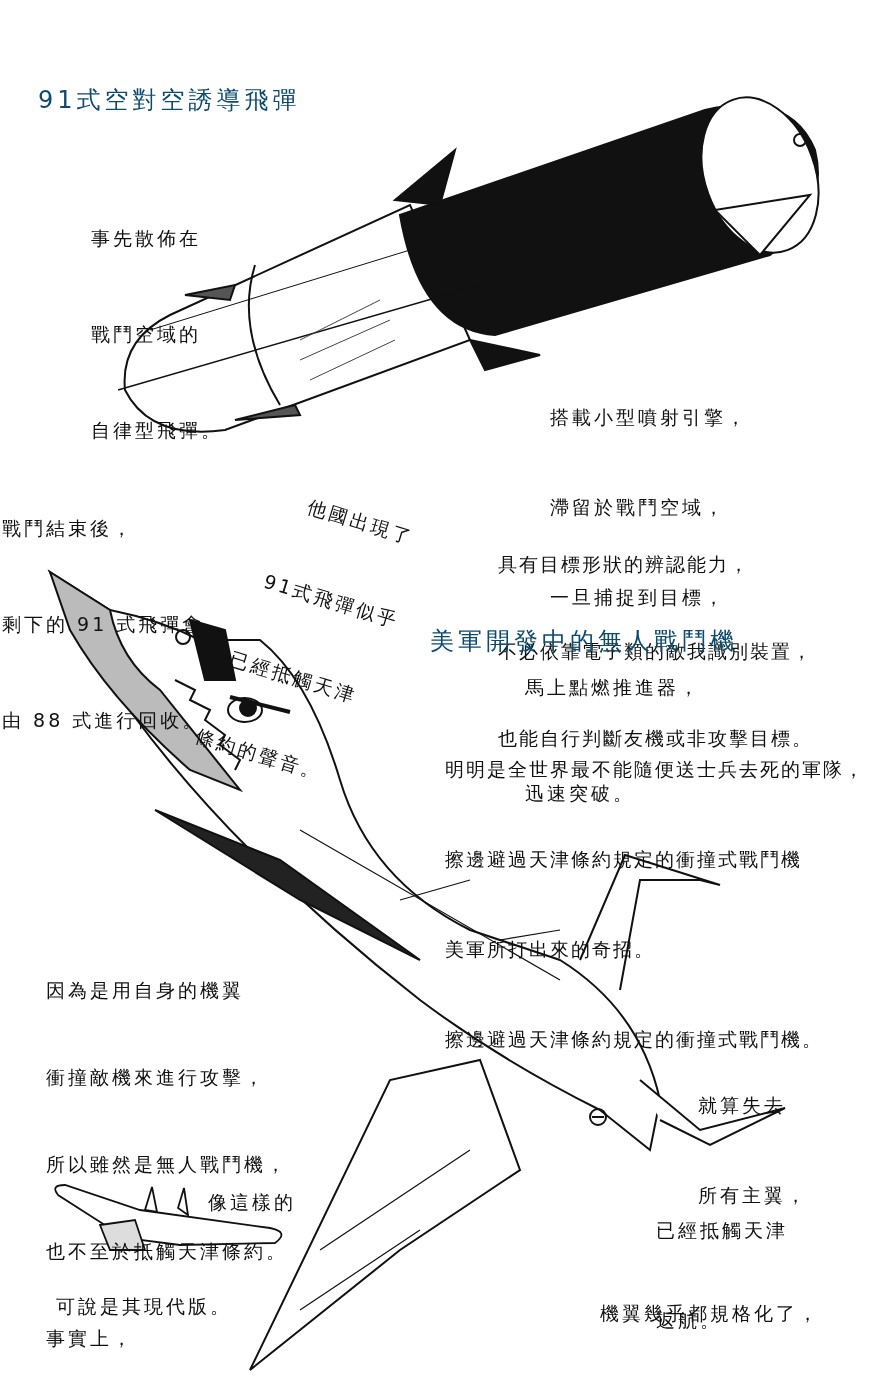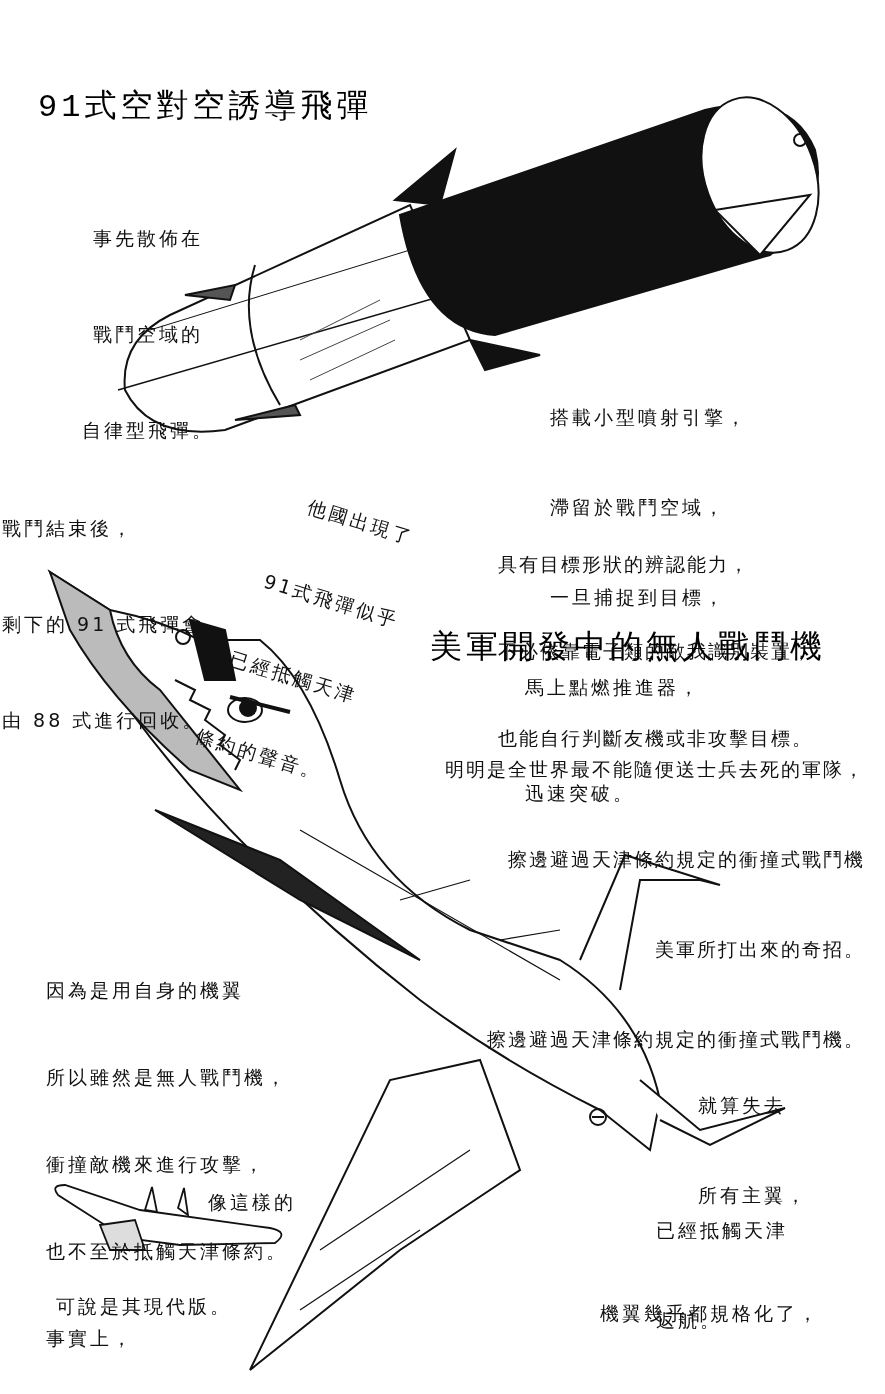--- a/index.html
+++ b/index.html
@@ -1,20 +1,20 @@
 <!DOCTYPE html>
 <html><head>
   <meta charset="utf-8">
   <style>
     html, body { margin: 0; padding: 0; background: #ffffff; }
     body { width: 885px; height: 1394px; position: relative; overflow: hidden;
            font-family: "DejaVu Sans", sans-serif; color: #111111; }
     .txt { position: absolute; font-size: 19px; line-height: 32px; letter-spacing: 3px; white-space: pre; color: #111; }
-    .title { position: absolute; font-size: 32px; letter-spacing: 4px; white-space: pre; color: #000000; font-family: Liberation Mono, monospace; }
-    .right { text-align: right; }
+    .title { position: absolute; font-size: 24px; letter-spacing: 4px; white-space: pre; color: #0c4a6e; }
+    .right { }
     svg.art { position: absolute; left: 0; top: 0; }
     .line { display: block; }
   </style>
 </head>
 <body>
 
 <svg class="art" width="885" height="1394" viewBox="0 0 885 1394">
 
   <g stroke="#111" stroke-width="2" fill="none">
 
@@ -69,21 +69,21 @@
   <g stroke="#111" stroke-width="1.8" fill="#fff">
     <path d="M58 1195 Q50 1185 65 1185 L140 1210 L270 1228 Q290 1232 275 1243 L180 1245 L125 1238 Z"></path>
     <path d="M145 1210 L152 1187 L157 1212 Z"></path>
     <path d="M178 1208 L184 1188 L188 1215 Z"></path>
     <path d="M100 1225 L135 1220 L145 1250 L110 1250 Z" fill="#ddd"></path>
   </g>
 </svg>
 
 <div class="title" style="left:38px; top:84px;">91式空對空誘導飛彈</div>
 
-<div class="txt" style="left:82px; top:158px;text-align:center;">
+<div class="txt" style="left:91px; top:158px;">
   <span class="line">事先散佈在</span>
   <span class="line">戰鬥空域的</span>
   <span class="line">自律型飛彈。</span>
 </div>
 
 <div class="txt" style="left:550px; top:342px; line-height:30px;">
   <span class="line">搭載小型噴射引擎，</span>
   <span class="line">滯留於戰鬥空域，</span>
   <span class="line">一旦捕捉到目標，</span>
   <span class="line" style="margin-left:-25px;">馬上點燃推進器，</span>
@@ -113,22 +113,22 @@
 
 <div class="txt right" style="right:20px; top:694px; line-height:30px; letter-spacing:2px;">
   <span class="line">明明是全世界最不能隨便送士兵去死的軍隊，</span>
   <span class="line">擦邊避過天津條約規定的衝撞式戰鬥機</span>
   <span class="line">美軍所打出來的奇招。</span>
   <span class="line">擦邊避過天津條約規定的衝撞式戰鬥機。</span>
 </div>
 
 <div class="txt" style="left:46px; top:918px; line-height:29px;">
   <span class="line">因為是用自身的機翼</span>
+  <span class="line">衝撞敵機來進行攻擊，</span>
   <span class="line">所以雖然是無人戰鬥機，</span>
-  <span class="line">衝撞敵機來進行攻擊，</span>
   <span class="line">也不至於抵觸天津條約。</span>
   <span class="line">事實上，</span>
   
   
   
 </div>
 
 <div class="txt" style="left:208px; top:1186px;text-align:right;">像這樣的</div>
 <div class="txt" style="left:56px; top:1270px;margin-top:20px;">可說是其現代版。</div>
 

